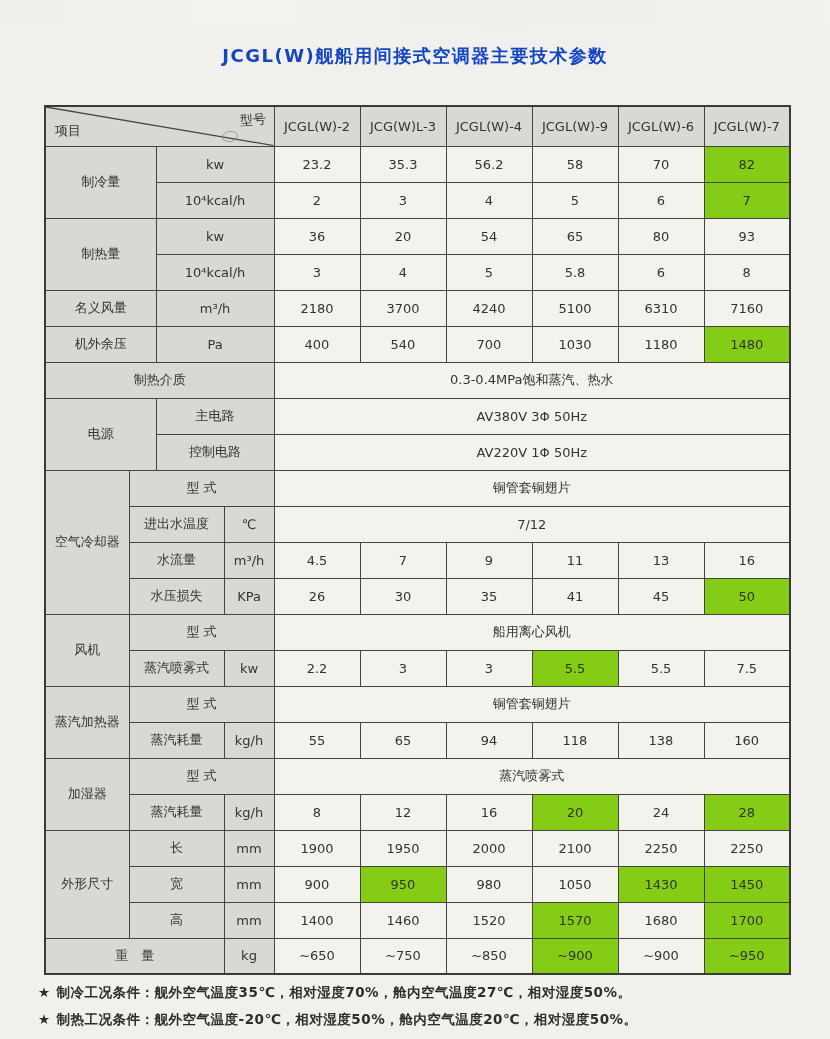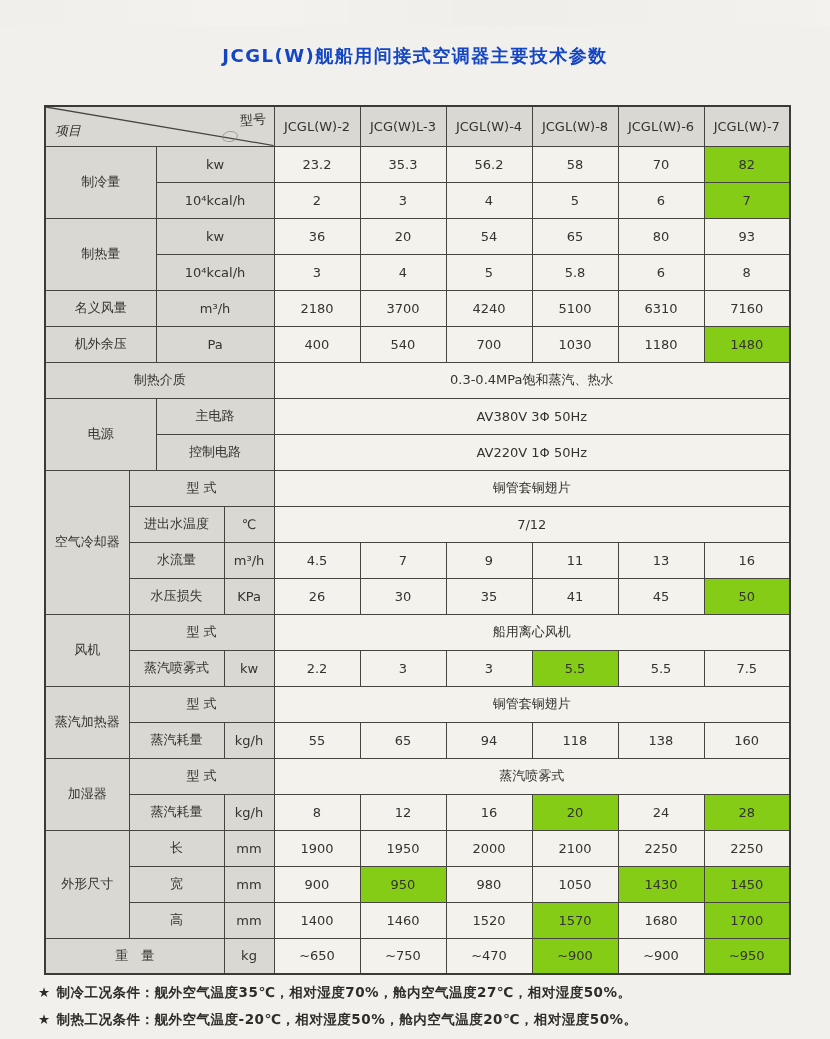--- a/index.html
+++ b/index.html
@@ -34,21 +34,21 @@
     padding:0;overflow:hidden;white-space:nowrap;
   }
   table.spec tr{height:36px;}
   table.spec tr.hdr{height:40px;}
   .lbl{background:#dad8d2;}
   .val{background:#f3f2ed;}
   .val.tint{background:#84cc16;margin-top:35px;}
   
   th.corner{position:relative;}
   th.corner .diag{position:absolute;left:0;top:0;width:100%;height:100%;}
-  th.corner .c-item{position:absolute;left:9px;bottom:6px;font-size:13px;font-style:italic;}
+  th.corner .c-item{position:absolute;left:9px;bottom:6px;font-size:13px;}
   th.corner .c-model{position:absolute;right:8px;top:4px;font-size:13px;transform:rotate(-4deg);}
   th.corner .c-mark{
     position:absolute;right:36px;top:24px;width:14px;height:9px;
     border:1px solid #8a8a85;border-radius:50%;transform:rotate(-10deg);opacity:.7;
   }
   .notes{
     position:absolute;left:38px;top:979px;width:770px;
     font-size:13.5px;font-weight:bold;color:#2e2d2a;line-height:27px;
     letter-spacing:.5px;
   }
@@ -81,21 +81,21 @@
           <svg class="diag" viewBox="0 0 229 40" preserveAspectRatio="none">
             <line x1="0" y1="0" x2="229" y2="40" stroke="#45443f" stroke-width="1.3"></line>
           </svg>
           <span class="c-item">项目</span>
           <span class="c-model">型号</span>
           <span class="c-mark"></span>
         </th>
         <th class="lbl">JCGL(W)-2</th>
         <th class="lbl">JCG(W)L-3</th>
         <th class="lbl">JCGL(W)-4</th>
-        <th class="lbl">JCGL(W)-8</th>
+        <th class="lbl">JCGL(W)-9</th>
         <th class="lbl">JCGL(W)-6</th>
         <th class="lbl">JCGL(W)-7</th>
       </tr>
     </thead>
     <tbody>
       <tr>
         <th class="lbl" rowspan="2" colspan="2">制冷量</th>
         <th class="lbl" colspan="2">kw</th>
         <td class="val">23.2</td>
         <td class="val">35.3</td>
@@ -269,21 +269,21 @@
         <td class="val">1520</td>
         <td class="val tint">1570</td>
         <td class="val">1680</td>
         <td class="val tint">1700</td>
       </tr>
       <tr>
         <th class="lbl" colspan="3">重　量</th>
         <th class="lbl">kg</th>
         <td class="val">~650</td>
         <td class="val">~750</td>
-        <td class="val">~470</td>
+        <td class="val">~850</td>
         <td class="val tint">~900</td>
         <td class="val">~900</td>
         <td class="val tint">~950</td>
       </tr>
     </tbody>
   </table>
 
   <div class="notes">
     <div>
       <span class="note-star">★</span><span>制冷工况条件：舰外空气温度35℃，相对湿度70%，舱内空气温度27℃，相对湿度50%。</span>

